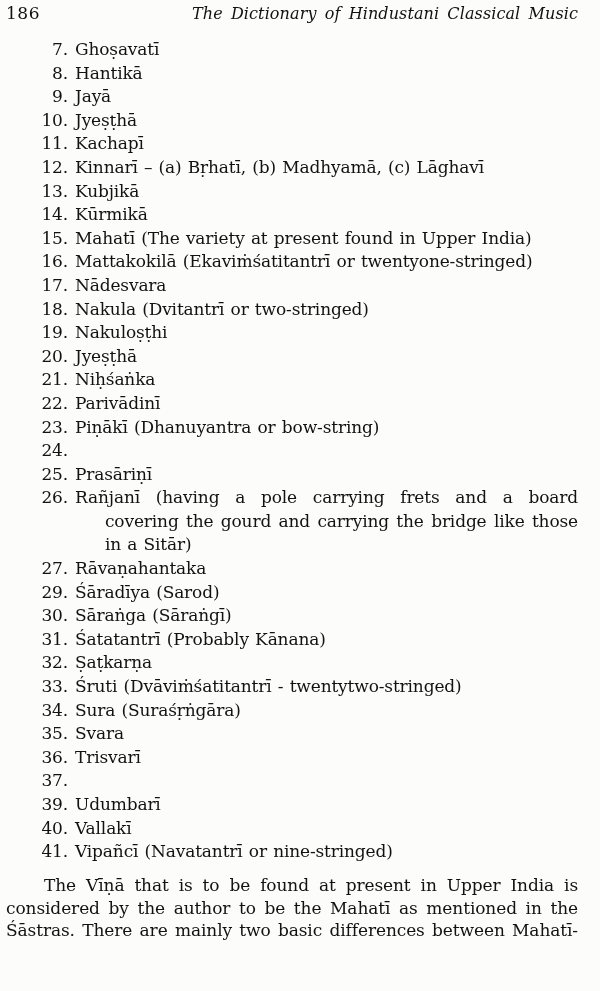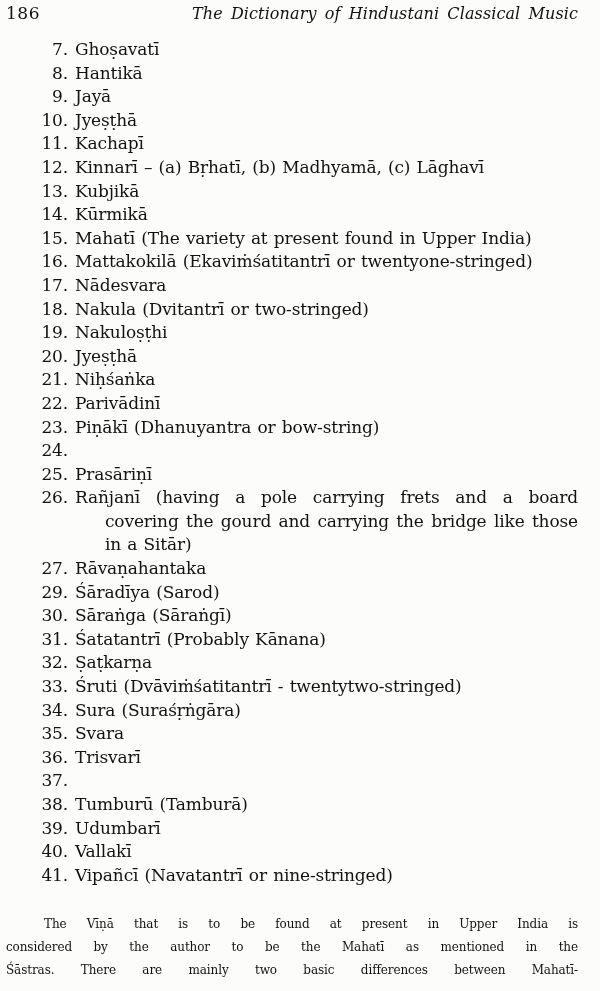--- a/index.html
+++ b/index.html
@@ -52,22 +52,22 @@
     box-sizing: border-box;
   }
   .txt {
     flex: 1;
     text-align: justify;
     word-spacing: 1px;
     padding-left: 30px;
     text-indent: -30px;
   }
   .para {
-    margin-top: 26px;
-    font-size: 12px;
+    margin-top: 10px;
+    font-size: 17px;
     letter-spacing: -0.1px;
   }
   .para-line {
     line-height: 22.8px;
     text-align: justify;
     text-align-last: justify;
     white-space: normal;
   }
   .para .para-line:first-child {
     padding-left: 38px;
@@ -226,24 +226,20 @@
 
   <div class="row">
     <span class="num">36.</span>
     <span class="txt">Trisvarī</span>
   </div>
 
   <div class="row">
     <span class="num">37.</span>
   </div>
 
-  <div class="row">
-    <span class="num">38.</span>
-    <span class="txt">Tumburū (Tamburā)</span>
-  </div>
 
   <div class="row">
     <span class="num">39.</span>
     <span class="txt">Udumbarī</span>
   </div>
 
   <div class="row">
     <span class="num">40.</span>
     <span class="txt">Vallakī</span>
   </div>

